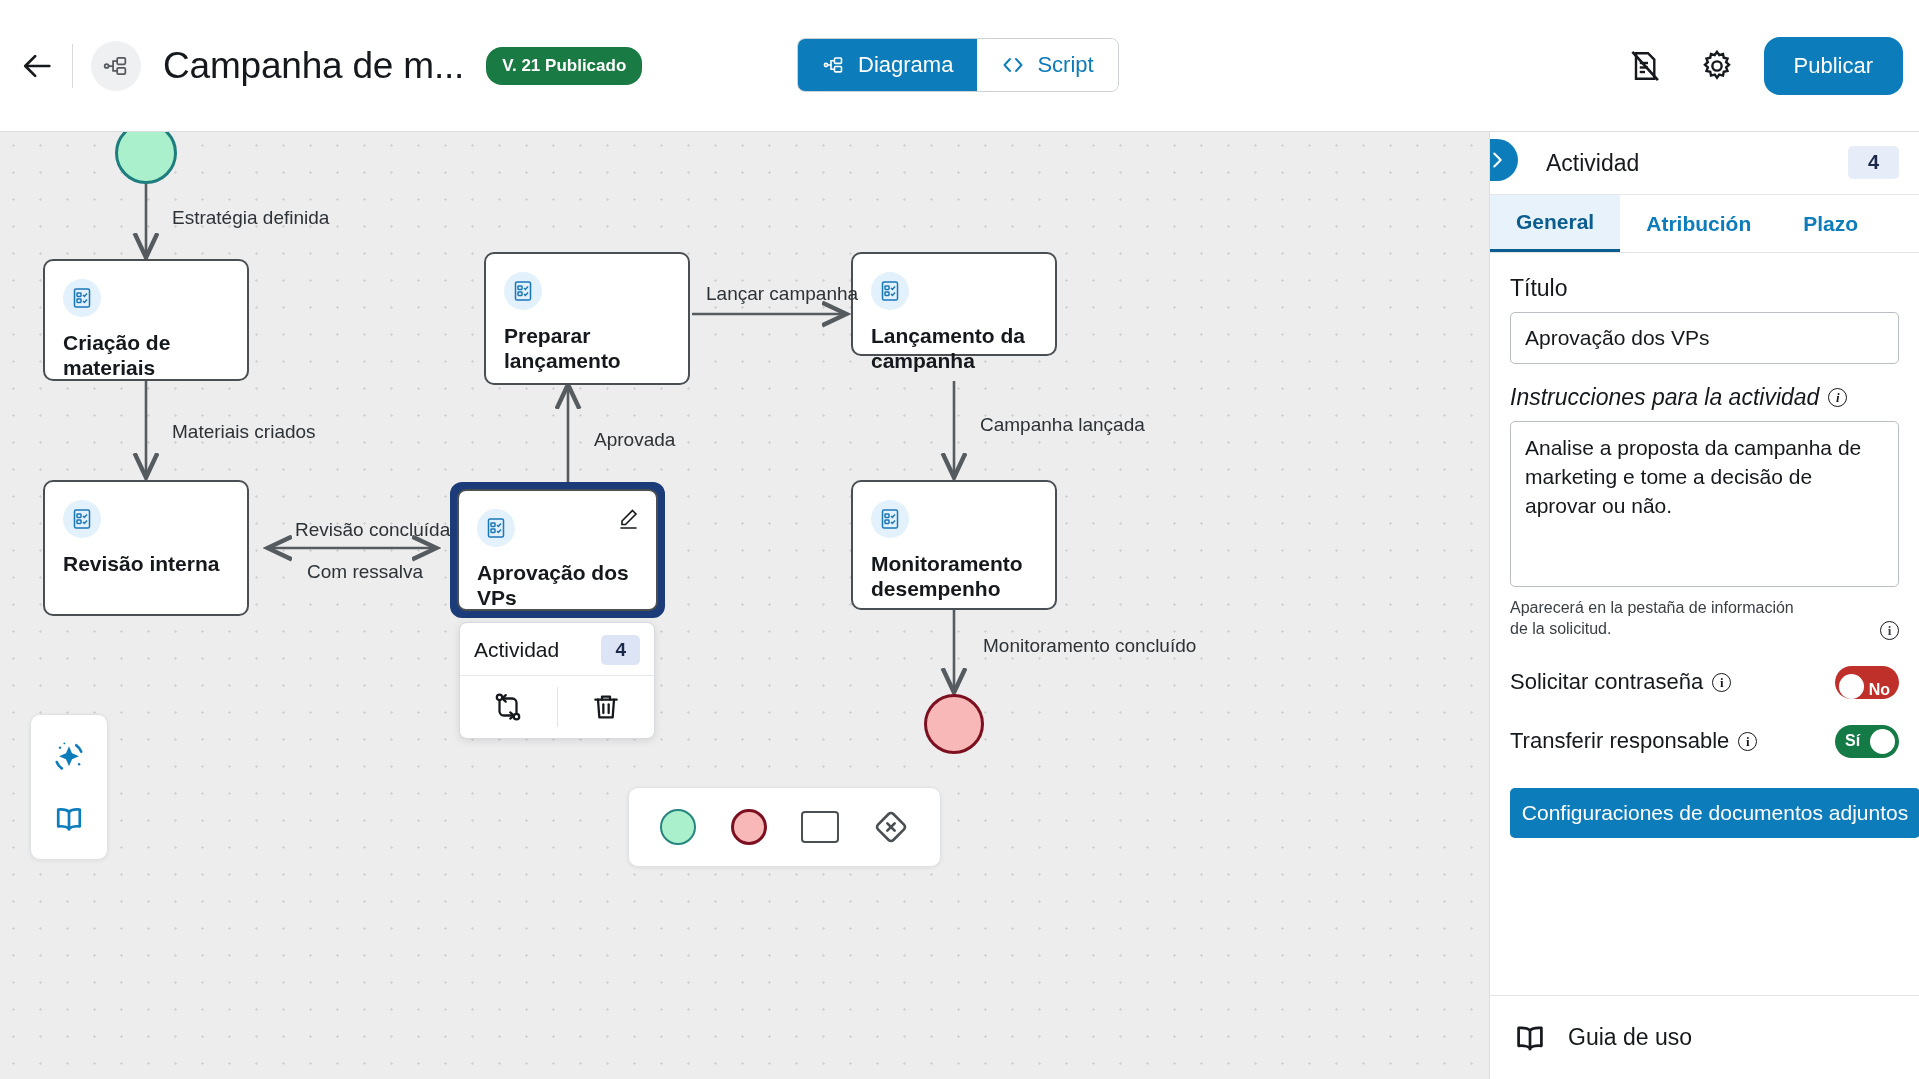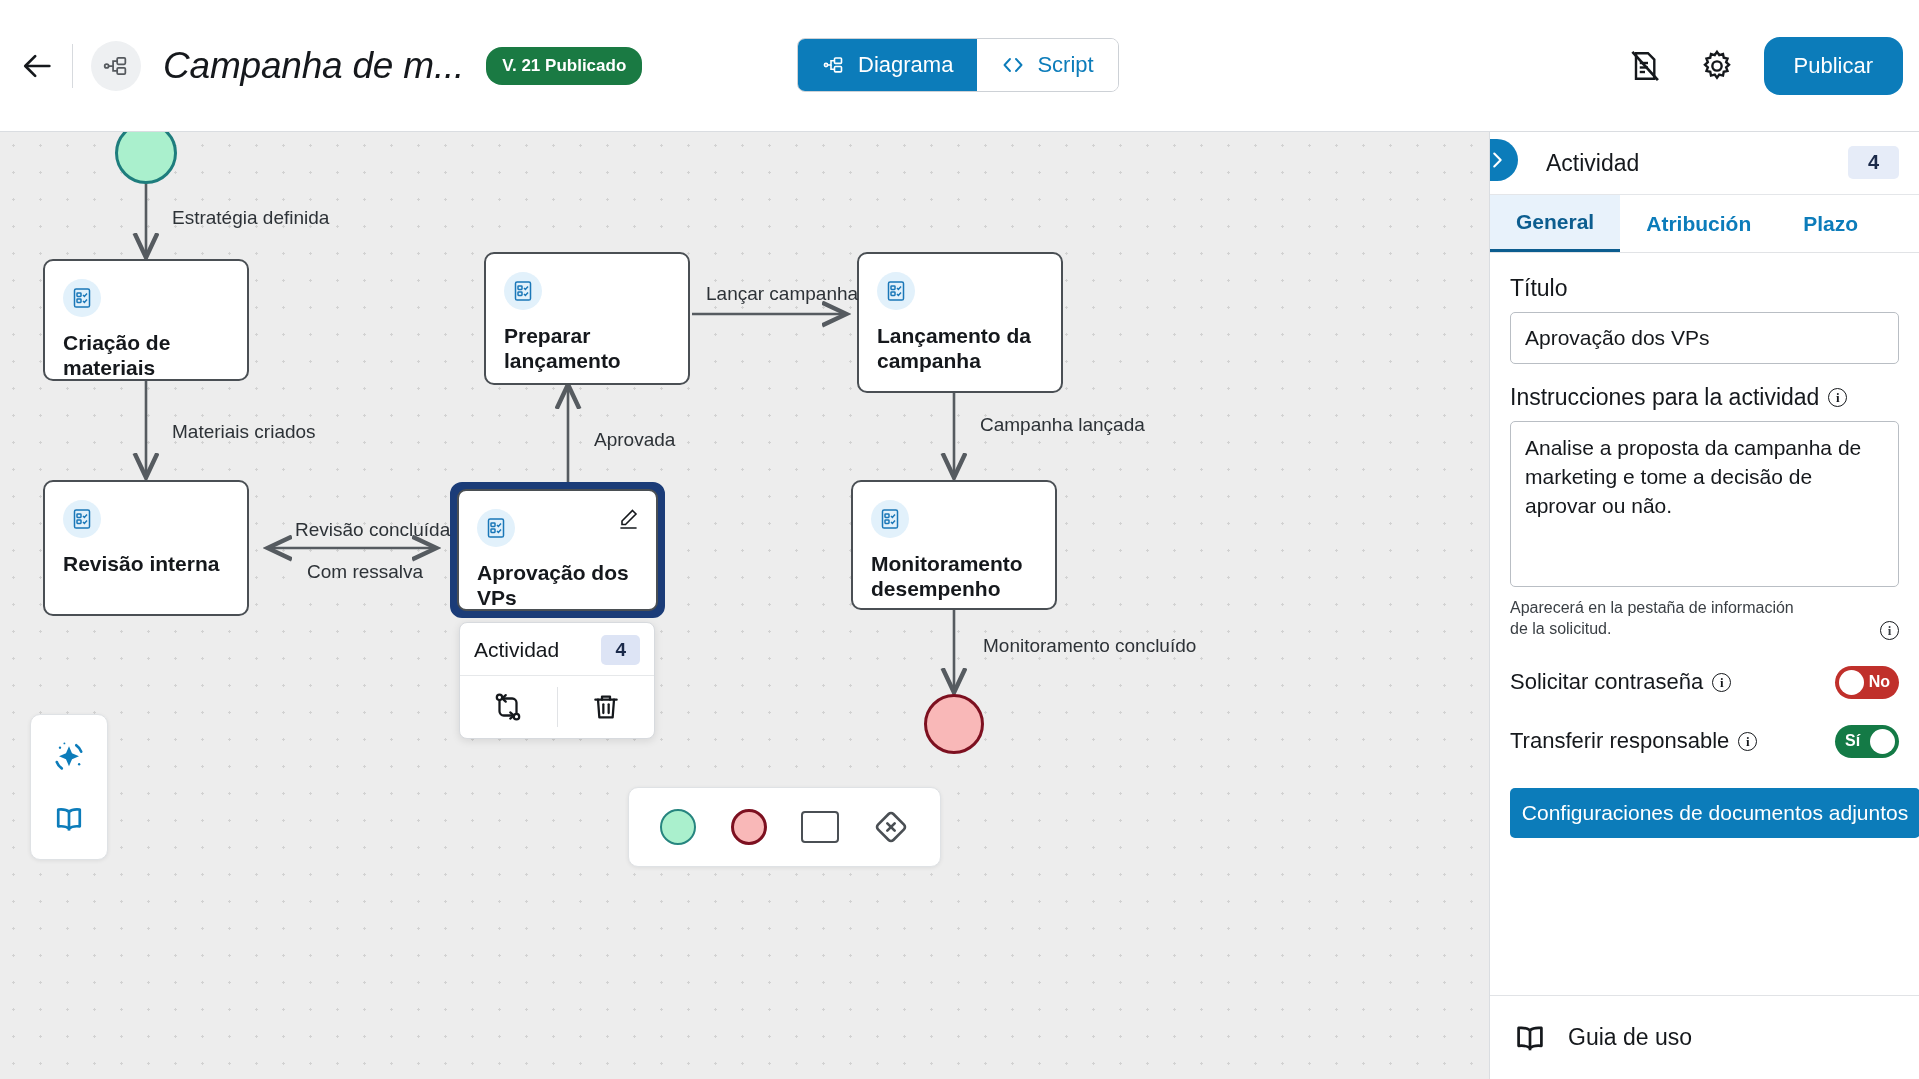--- a/index.html
+++ b/index.html
@@ -24,21 +24,21 @@
     cursor: pointer; background: transparent; border: none;
   }
   .hdr-divider { width: 1px; height: 44px; background: #d7dade; margin: 0 18px 0 4px; }
   .proc-avatar {
     width: 50px; height: 50px; border-radius: 50%;
     background: #eef0f2; display: flex; align-items: center; justify-content: center;
     flex: 0 0 auto;
   }
   .proc-title {
     font-size: 37px; font-weight: 400; color: #15181c;
-    margin-left: 22px; white-space: nowrap; letter-spacing: -0.2px; font-style: italic;
+    margin-left: 22px; white-space: nowrap; letter-spacing: -0.2px;
   }
   .version-badge {
     margin-left: 22px; background: #1a7a43; color: #fff;
     font-size: 17px; font-weight: 700; border-radius: 16px;
     padding: 9px 16px; white-space: nowrap;
   }
   .view-toggle {
     position: absolute; left: 797px; top: 38px;
     display: flex; height: 54px; border-radius: 8px; overflow: hidden;
     border: 1px solid #cdd1d6; background: #fff;
@@ -211,21 +211,21 @@
   .helper span.h-txt { max-width: 300px; }
   .toggle-row {
     display: flex; align-items: center; justify-content: space-between;
     margin-top: 26px;
   }
   .toggle-row .tl { font-size: 22px; color: #15181c; display: flex; align-items: center; gap: 9px; }
   .switch {
     width: 64px; height: 33px; border-radius: 17px; position: relative; cursor: pointer;
     display: flex; align-items: center;
   }
-  .switch.off { background: #c0302b; justify-content: flex-end; padding-right: 9px; }
+  .switch.off { background: #c0302b; justify-content: flex-end; padding-right: 9px; align-items: flex-end; }
   .switch.on  { background: #147a46; justify-content: flex-start; padding-left: 10px; }
   .switch .knob {
     position: absolute; width: 25px; height: 25px; border-radius: 50%; background: #fff;
   }
   .switch.off .knob { left: 4px; }
   .switch.on  .knob { right: 4px; }
   .switch .sw-txt { font-size: 16px; color: #fff; font-weight: 700; }
   .attach-btn {
     margin-top: 30px; width: 410px; height: 50px; background: #0c7cba; color: #fff;
     border: none; border-radius: 5px; font-size: 21px; cursor: pointer;
@@ -391,21 +391,21 @@
         <rect x="4.5" y="3" width="15" height="18" rx="1.6"></rect>
         <rect x="7" y="7" width="4" height="3.4" rx="0.6"></rect>
           <path d="M13 9 l1.4 1.4 2.6-2.8"></path>
         <rect x="7" y="13" width="4" height="3.4" rx="0.6"></rect>
           <path d="M13 15 l1.4 1.4 2.6-2.8"></path>
       </svg>
     </div>
     <div class="nlabel">Preparar lançamento</div>
   </div>
 
-  <div class="node" style="left:851px; top:120px; width:206px; height:141px;margin-left:6px;">
+  <div class="node" style="left:851px; top:120px; width:206px; height:104px;">
     <div class="nicon">
       <svg width="24" height="24" viewBox="0 0 24 24" fill="none" stroke="#1a77b8" stroke-width="1.5">
         <rect x="4.5" y="3" width="15" height="18" rx="1.6"></rect>
         <rect x="7" y="7" width="4" height="3.4" rx="0.6"></rect>
           <path d="M13 9 l1.4 1.4 2.6-2.8"></path>
         <rect x="7" y="13" width="4" height="3.4" rx="0.6"></rect>
           <path d="M13 15 l1.4 1.4 2.6-2.8"></path>
       </svg>
     </div>
     <div class="nlabel">Lançamento da campanha</div>
@@ -526,21 +526,21 @@
       <span>Plazo</span>
     </div>
   </div>
 
   <div class="pbody">
     <div class="field-label">
       <span>Título</span>
     </div>
     <input class="txt-input" type="text" value="Aprovação dos VPs" style="">
 
-    <div class="field-label" style="margin-top:20px;">
+    <div class="field-label" style="margin-top:20px;font-style:italic;">
       <span>Instrucciones para la actividad</span>
       <span class="info-i">i</span>
     </div>
     <textarea class="txt-area" style="">Analise a proposta da campanha de marketing e tome a decisão de aprovar ou não.</textarea>
     <div class="helper">
       <span class="h-txt">Aparecerá en la pestaña de información de la solicitud.</span>
       <span class="info-i">i</span>
     </div>
 
     <div class="toggle-row">

